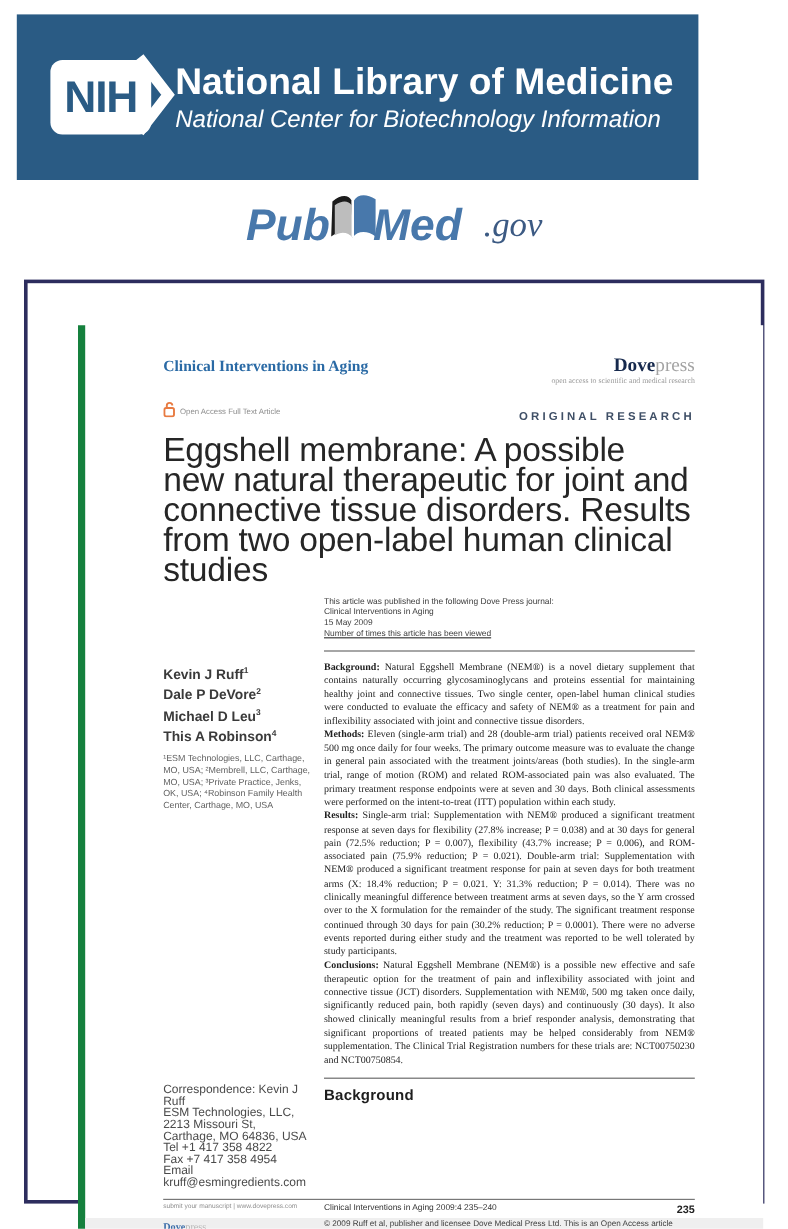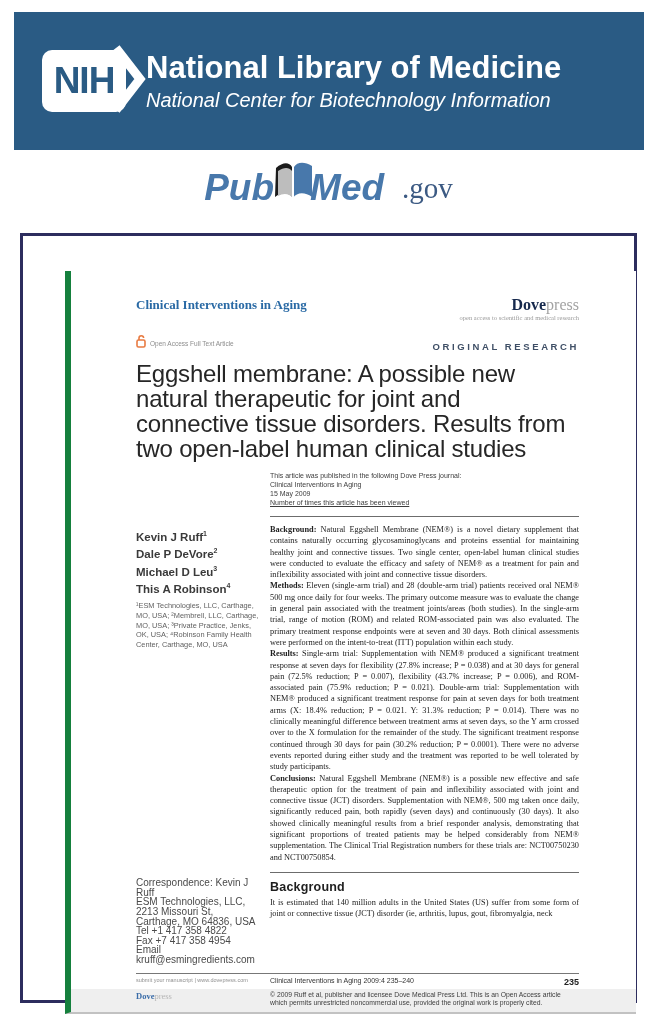--- a/index.html
+++ b/index.html
@@ -2,21 +2,21 @@
 <html><head>
 <meta charset="utf-8">
 <style>
   html,body{margin:0;padding:0;}
   body{
     width:657px;height:1024px;background:#ffffff;position:relative;
     font-family:"Liberation Sans",sans-serif;overflow:hidden;
   }
   
   .banner{
-    position:absolute;left:14px;top:12px;width:630px;height:138px;
+    position:absolute;left:14px;top:12px;width:568px;height:138px;
     background:#2a5b84;display:flex;align-items:center;
   }
   .nih-logo{display:flex;align-items:center;margin-left:28px;cursor:pointer;}
   .nih-box{
     width:84px;height:62px;background:#ffffff;border-radius:10px;
     display:flex;align-items:center;justify-content:center;position:relative;z-index:2;
   }
   .nih-box span{
     color:#2a5b84;font-weight:bold;font-size:37px;letter-spacing:-1px;
     font-family:"Liberation Sans",sans-serif;
@@ -25,21 +25,21 @@
   .banner-text{color:#ffffff;}
   .banner-title{font-size:31px;font-weight:bold;line-height:34px;letter-spacing:0px;}
   .banner-subtitle{font-size:20px;font-style:italic;margin-top:4px;}
   
   .pubmed{
     position:absolute;left:0;top:158px;width:657px;height:60px;
     display:flex;align-items:center;justify-content:center;cursor:pointer;
   }
   .pubmed .pm-word{font-size:37px;font-weight:bold;color:#4878ab;font-family:"Liberation Sans",sans-serif;font-style:italic;}
   .pm-book{margin:0 -6px 6px -4px;position:relative;top:-2px;}
-  .pm-gov{font-size:29px;color:#3c5a83;font-family:"Liberation Serif",serif;margin-left:18px;}
+  .pm-gov{font-size:29px;font-style:italic;color:#3c5a83;font-family:"Liberation Serif",serif;margin-left:18px;}
   
   .paper-frame{
     position:absolute;left:20px;top:233px;width:617px;height:770px;
     border:3px solid #2d2d5e;background:#ffffff;box-sizing:border-box;
   }
   .scan{
     position:absolute;left:42px;top:35px;width:571px;
     border-left:6px solid #15803d;border-bottom:2px solid #c2c2c2;
     background:#ffffff;box-sizing:border-box;
   }
@@ -54,21 +54,21 @@
   .dove-big .d1{color:#16294d;font-weight:bold;}
   .dove-big .d2{color:#a3a3a3;}
   .dove-tag{font-size:6.5px;color:#9a9a9a;margin-top:2px;font-family:"Liberation Serif",serif;}
   
   .arow{display:flex;justify-content:space-between;align-items:flex-end;margin-top:13px;}
   .oa{display:flex;align-items:center;gap:4px;}
   .oa-label{font-size:6.5px;color:#8d8d8d;}
   .article-type{font-size:9.5px;letter-spacing:2.6px;color:#3f4f66;font-weight:bold;}
   
   .title{
-    margin-top:9px;font-size:24px;line-height:25px;color:#262626;
+    margin-top:9px;font-size:28px;line-height:25px;color:#262626;
     font-family:"Liberation Sans",sans-serif;font-weight:400;letter-spacing:-0.2px;
   }
   
   .cols{display:flex;margin-top:4px;}
   .colL{width:134px;flex:0 0 134px;padding-right:6px;box-sizing:border-box;}
   .colR{flex:1;min-width:0;}
   .authors{margin-top:62px;}
   .author{font-size:11.5px;font-weight:bold;color:#3a3a3a;line-height:14.5px;}
   .author sup{font-size:7px;font-weight:bold;}
   .affils{margin-top:5px;font-size:7.4px;line-height:9.6px;color:#5f5f5f;}
@@ -194,21 +194,20 @@
           </div>
           <hr class="rule">
           <div class="abstract">
             <p class="sec"><span class="lab">Background:</span><span> Natural Eggshell Membrane (NEM®) is a novel dietary supplement that contains naturally occurring glycosaminoglycans and proteins essential for maintaining healthy joint and connective tissues. Two single center, open-label human clinical studies were conducted to evaluate the efficacy and safety of NEM® as a treatment for pain and inflexibility associated with joint and connective tissue disorders.</span></p>
             <p class="sec"><span class="lab">Methods:</span><span> Eleven (single-arm trial) and 28 (double-arm trial) patients received oral NEM® 500 mg once daily for four weeks. The primary outcome measure was to evaluate the change in general pain associated with the treatment joints/areas (both studies). In the single-arm trial, range of motion (ROM) and related ROM-associated pain was also evaluated. The primary treatment response endpoints were at seven and 30 days. Both clinical assessments were performed on the intent-to-treat (ITT) population within each study.</span></p>
             <p class="sec"><span class="lab">Results:</span><span> Single-arm trial: Supplementation with NEM® produced a significant treatment response at seven days for flexibility (27.8% increase; P = 0.038) and at 30 days for general pain (72.5% reduction; P = 0.007), flexibility (43.7% increase; P = 0.006), and ROM-associated pain (75.9% reduction; P = 0.021). Double-arm trial: Supplementation with NEM® produced a significant treatment response for pain at seven days for both treatment arms (X: 18.4% reduction; P = 0.021. Y: 31.3% reduction; P = 0.014). There was no clinically meaningful difference between treatment arms at seven days, so the Y arm crossed over to the X formulation for the remainder of the study. The significant treatment response continued through 30 days for pain (30.2% reduction; P = 0.0001). There were no adverse events reported during either study and the treatment was reported to be well tolerated by study participants.</span></p>
             <p class="sec"><span class="lab">Conclusions:</span><span> Natural Eggshell Membrane (NEM®) is a possible new effective and safe therapeutic option for the treatment of pain and inflexibility associated with joint and connective tissue (JCT) disorders. Supplementation with NEM®, 500 mg taken once daily, significantly reduced pain, both rapidly (seven days) and continuously (30 days). It also showed clinically meaningful results from a brief responder analysis, demonstrating that significant proportions of treated patients may be helped considerably from NEM® supplementation. The Clinical Trial Registration numbers for these trials are: NCT00750230 and NCT00750854.</span></p>
           </div>
           <hr class="rule">
           <div class="bg-head">Background</div>
-          <div class="bg-text">It is estimated that 140 million adults in the United States (US) suffer from some form of joint or connective tissue (JCT) disorder (ie, arthritis, lupus, gout, fibromyalgia, neck</div>
         </div>
       </div>
 
       <div class="pfoot">
         <div class="pfoot-row1">
           <div class="submit-line">submit your manuscript | www.dovepress.com</div>
           <div class="citation">Clinical Interventions in Aging 2009:4 235–240</div>
           <div class="pageno">235</div>
         </div>
         <div class="pfoot-row2">

